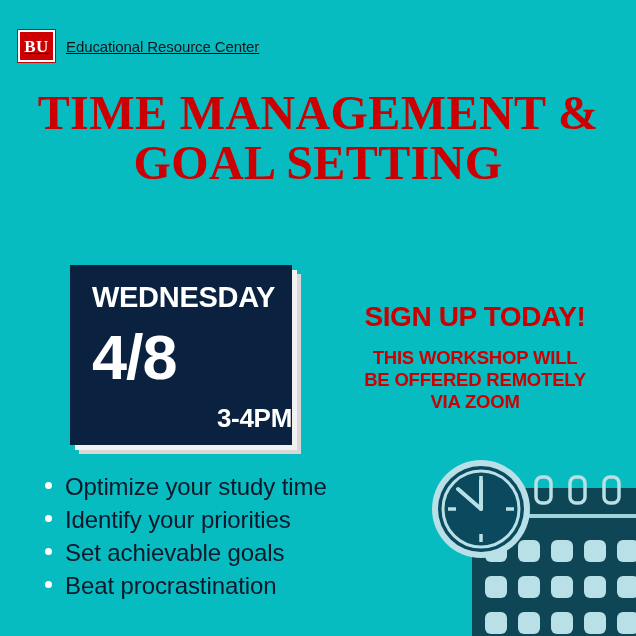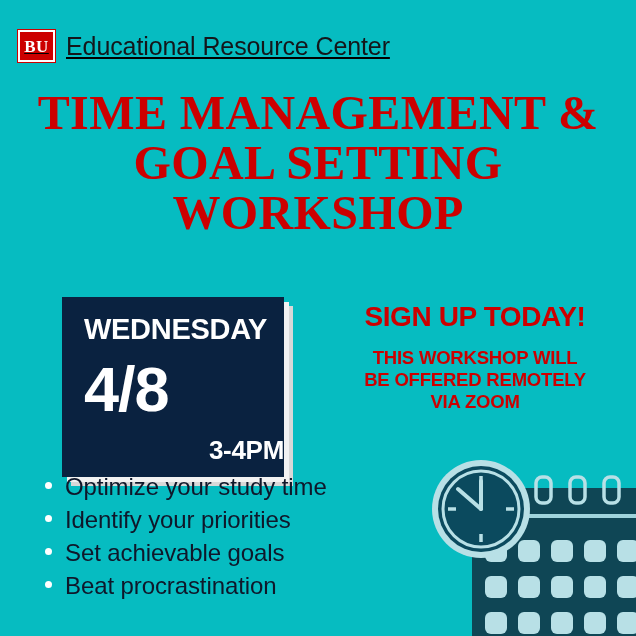--- a/index.html
+++ b/index.html
@@ -42,21 +42,21 @@
   .bu-logo span {
     font-family: "Liberation Serif", serif;
     color: #ffffff;
     font-size: 17px;
     font-weight: 700;
     letter-spacing: 0.5px;
     line-height: 1;
   }
   .header-title {
     font-family: "Liberation Sans", sans-serif;
-    font-size: 25px;
+    font-size: 15px;
     color: #14161a;
     font-weight: 400;
     letter-spacing: -0.1px;
     white-space: nowrap;
   }
 
   
   .title {
     position: absolute;
     left: 0;
@@ -69,26 +69,25 @@
     font-size: 48px;
     line-height: 50px;
     letter-spacing: 0.4px;
     z-index: 5;
   }
   .title-line { display: block; white-space: nowrap; }
 
   
   .date-card-wrap {
     position: absolute;
-    left: 62px;
+    left: 70px;
     top: 265px;
     width: 222px;
     height: 180px;
     z-index: 5;
-    margin-top: 32px;
   }
   .date-card-shadow {
     position: absolute;
     left: 9px;
     top: 9px;
     width: 222px;
     height: 180px;
     background: #d8d8d8;
   }
   .date-card-shadow2 {
@@ -206,21 +205,20 @@
   <div class="header">
     <div class="bu-logo">
       <span>BU</span>
     </div>
     <div class="header-title">Educational Resource Center</div>
   </div>
 
   <div class="title">
     <span class="title-line">TIME MANAGEMENT &amp;</span>
     <span class="title-line">GOAL SETTING</span>
-    <span class="title-line">WORKSHOP</span>
   </div>
 
   <div class="date-card-wrap">
     <div class="date-card-shadow"></div>
     <div class="date-card-shadow2"></div>
     <div class="date-card">
       <div class="date-day">WEDNESDAY</div>
       <div class="date-num">4/8</div>
       <div class="date-time">3-4PM</div>
     </div>

